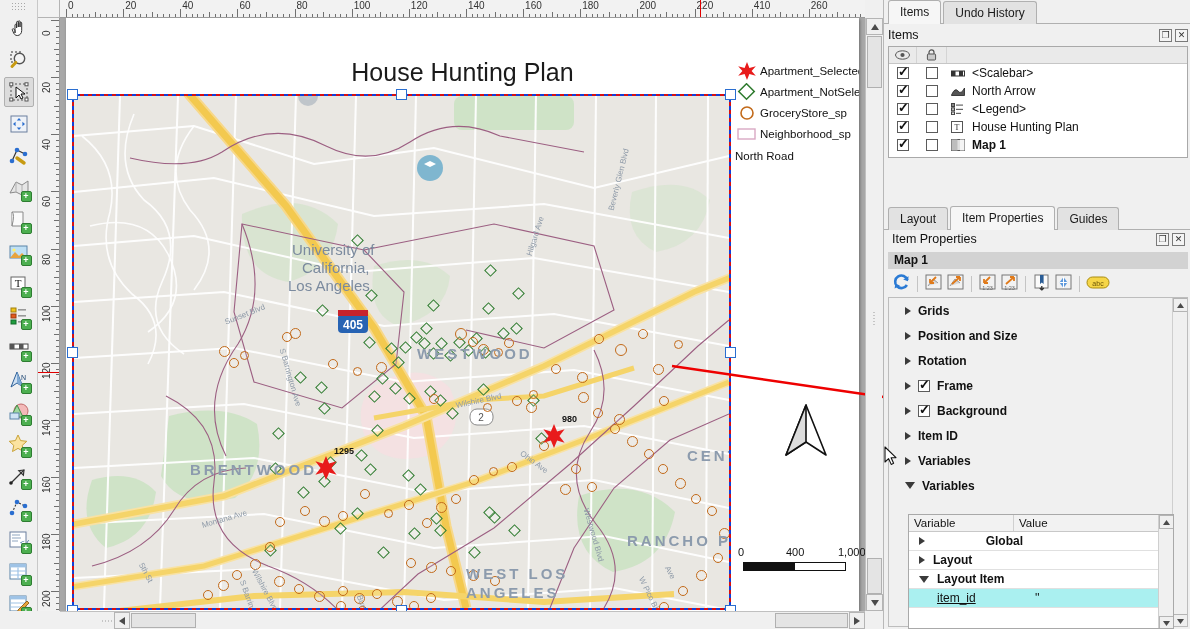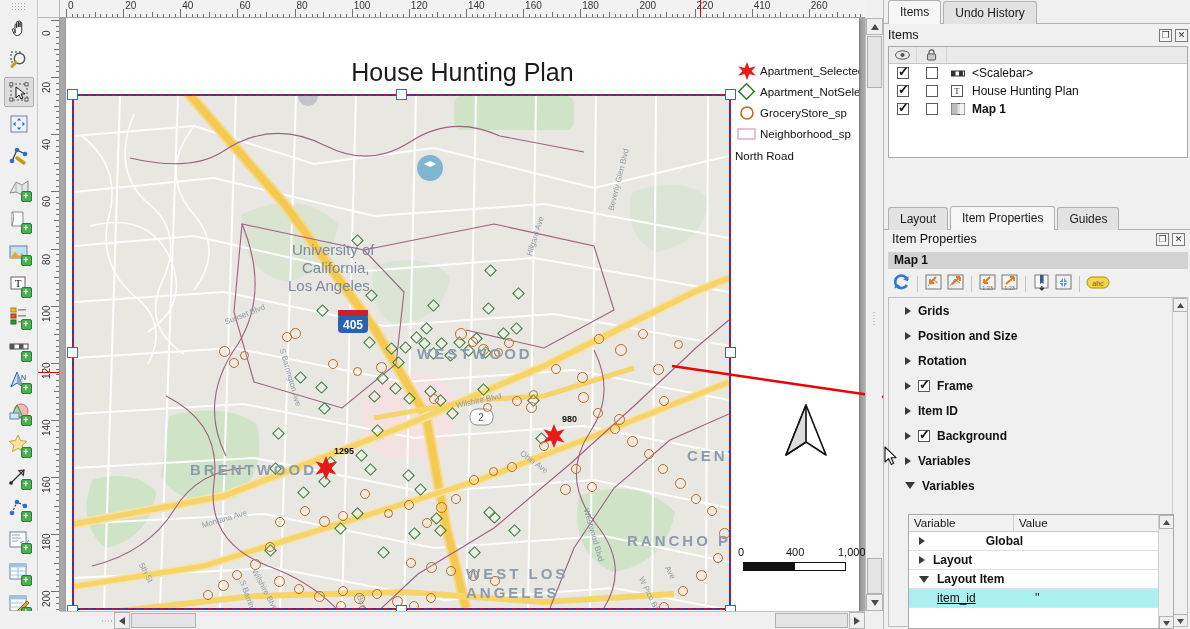--- a/index.html
+++ b/index.html
@@ -1065,20 +1065,57 @@
           </div>
           <div class="it-row">
             <div class="it-eye">
               <span class="cbox on"></span>
             </div>
             <div class="it-lock">
               <span class="cbox"></span>
             </div>
             <div class="it-label">
               <span style="display: flex; align-items: center; width: 15px;">
+                <svg width="14" height="11" viewBox="0 0 14 11">
+                  <path d="M0.5 9 Q4 1 7 5 Q10 9 13.5 2 L13.5 9.5 L0.5 9.5 Z" fill="#555" stroke="#222" stroke-width="0.8"></path>
+                </svg>
+              </span>
+              <span>North Arrow</span>
+            </div>
+          </div>
+          <div class="it-row">
+            <div class="it-eye">
+              <span class="cbox on"></span>
+            </div>
+            <div class="it-lock">
+              <span class="cbox"></span>
+            </div>
+            <div class="it-label">
+              <span style="display: flex; align-items: center; width: 15px;">
+                <svg width="13" height="12" viewBox="0 0 13 12">
+                  <rect x="0.5" y="0.5" width="3" height="3" fill="#888" stroke="#444"></rect>
+                  <rect x="5" y="1.5" width="7" height="1.2" fill="#666"></rect>
+                  <rect x="0.5" y="4.8" width="3" height="3" fill="#bbb" stroke="#444"></rect>
+                  <rect x="5" y="5.8" width="7" height="1.2" fill="#666"></rect>
+                  <rect x="0.5" y="9" width="3" height="2.6" fill="#ddd" stroke="#444"></rect>
+                  <rect x="5" y="9.8" width="5" height="1.2" fill="#666"></rect>
+                </svg>
+              </span>
+              <span>&lt;Legend&gt;</span>
+            </div>
+          </div>
+          <div class="it-row">
+            <div class="it-eye">
+              <span class="cbox on"></span>
+            </div>
+            <div class="it-lock">
+              <span class="cbox"></span>
+            </div>
+            <div class="it-label">
+              <span style="display: flex; align-items: center; width: 15px;">
                 <svg width="12" height="12" viewBox="0 0 12 12">
                   <rect x="0.5" y="0.5" width="11" height="11" fill="#fff" stroke="#555"></rect>
                   <text x="6" y="9" font-size="8" text-anchor="middle" fill="#222" font-family="Liberation Serif, serif">T</text>
                 </svg>
               </span>
               <span>House Hunting Plan</span>
             </div>
           </div>
           <div class="it-row">
             <div class="it-eye">
@@ -1193,26 +1230,26 @@
             <span class="tri"></span>
             <span>Rotation</span>
           </div>
           <div class="sec">
             <span class="tri"></span>
             <span class="cbox on"></span>
             <span>Frame</span>
           </div>
           <div class="sec">
             <span class="tri"></span>
-            <span>Item ID</span>
+            <span class="cbox on"></span>
+            <span>Background</span>
           </div>
           <div class="sec">
             <span class="tri"></span>
-            <span class="cbox on"></span>
-            <span>Background</span>
+            <span>Item ID</span>
           </div>
           <div class="sec">
             <span class="tri"></span>
             <span>Variables</span>
           </div>
           <div class="sec">
             <span class="tri down"></span>
             <span>Variables</span>
           </div>
         </div>

